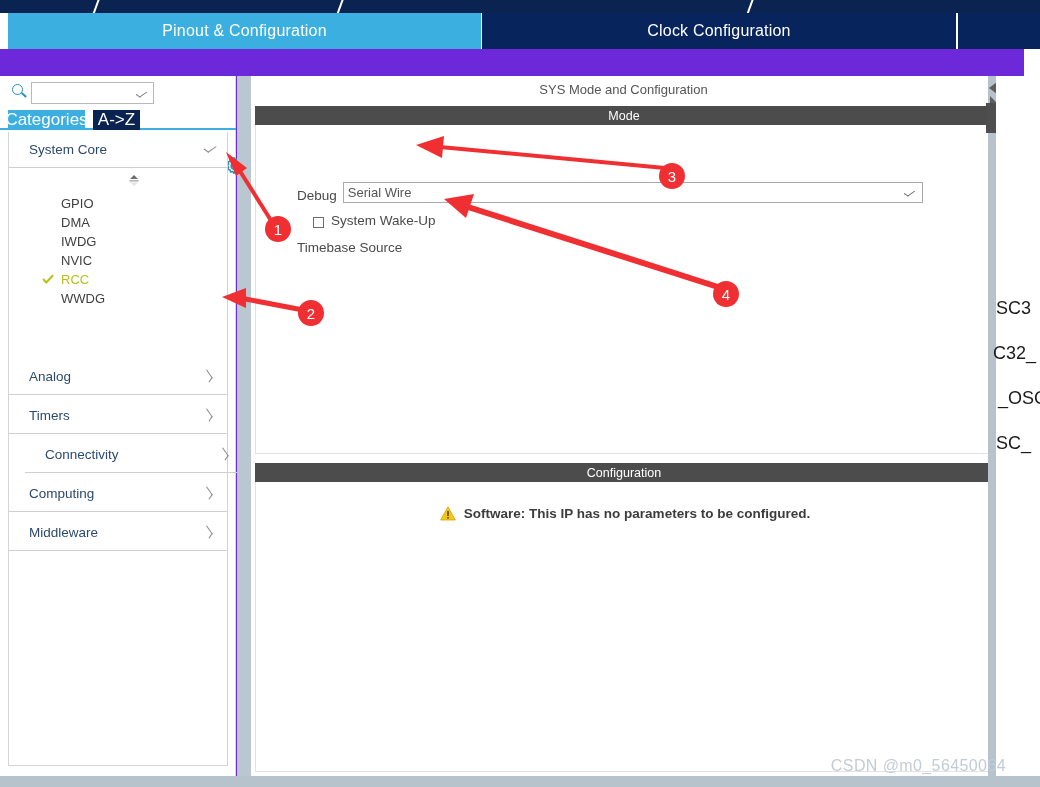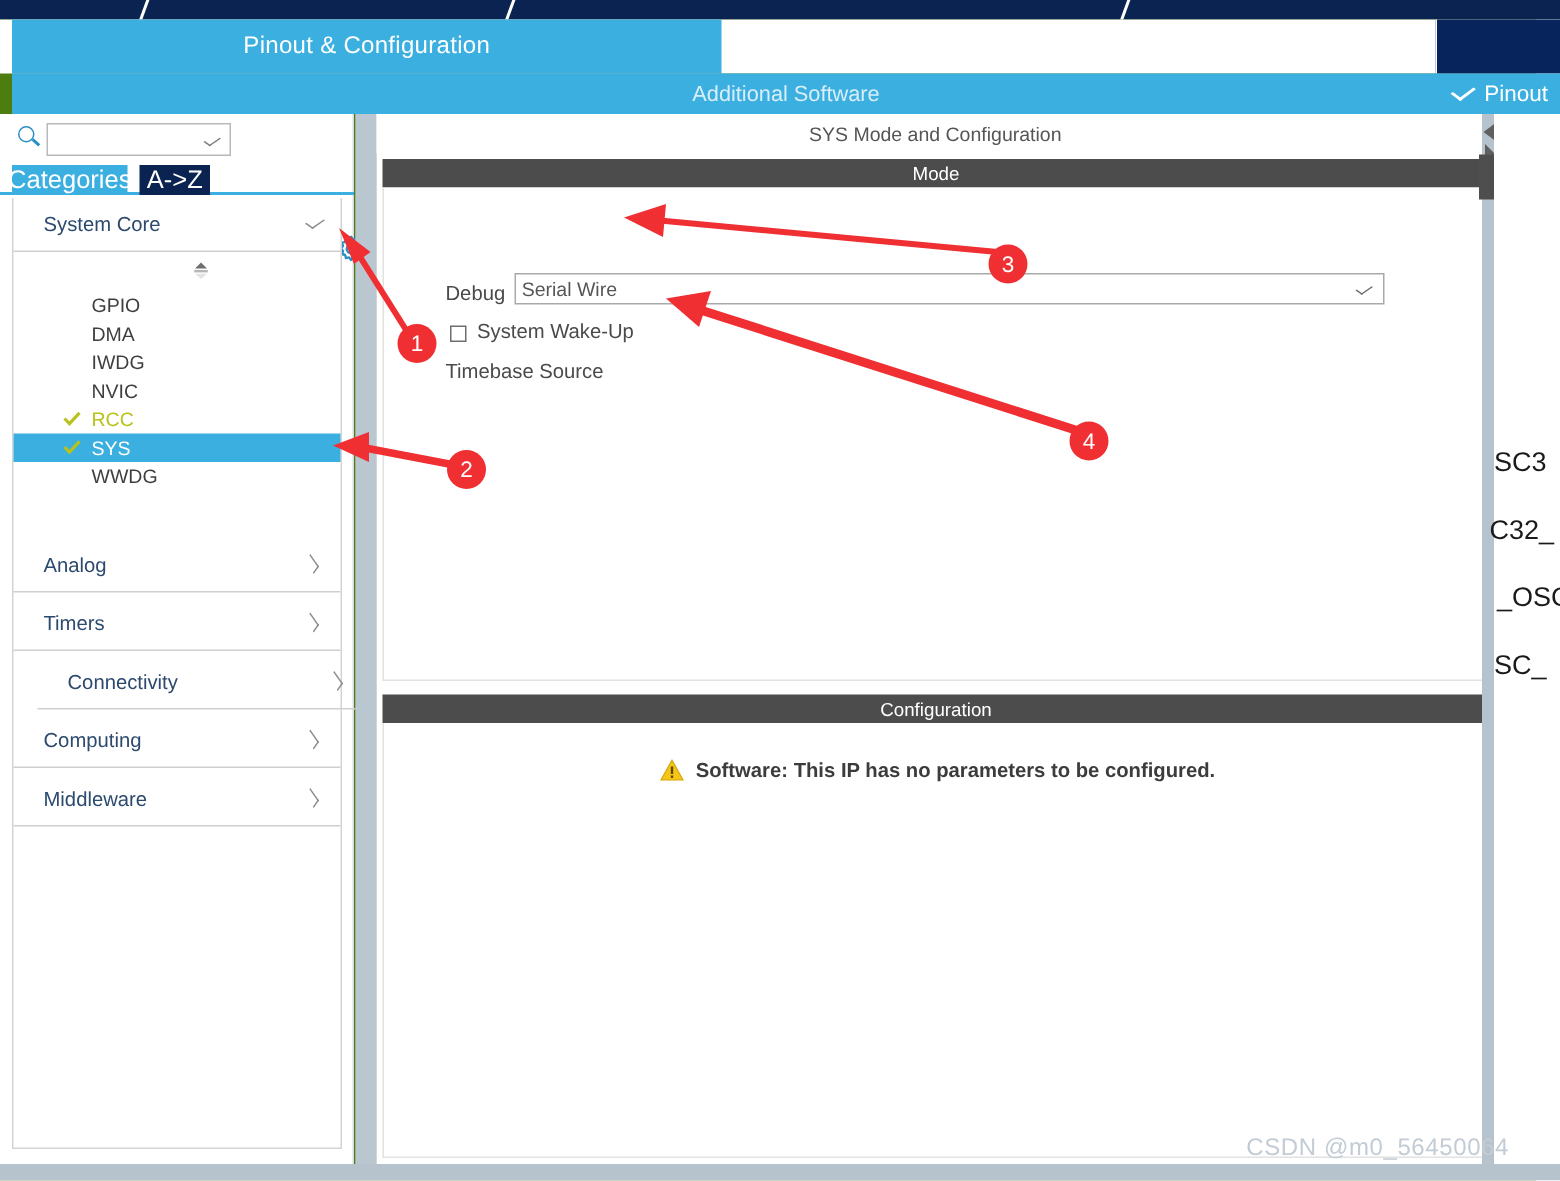--- a/index.html
+++ b/index.html
@@ -3,21 +3,21 @@
 <meta charset="utf-8">
 <style>
   * { box-sizing: border-box; margin: 0; padding: 0; }
   html, body {
     width: 1040px; height: 787px;
     font-family: "Liberation Sans", sans-serif;
     background: #ffffff;
     overflow: hidden;
   }
 
-  #root { position: relative; width: 1024px; height: 787px; background: #4d7c0f; }
+  #root { position: relative; width: 1024px; height: 787px; background: #6d28d9; }
 
   
   .menu-strip {
     position: absolute; left: 0; top: 0; width: 1040px; height: 13px;
     background: #0b2350; overflow: hidden;
   }
   .menu-sep {
     position: absolute; top: -4px; width: 2px; height: 22px;
     background: #ffffff; transform: rotate(20deg);
   }
@@ -202,21 +202,21 @@
     font-size: 13px; color: #565656; padding-left: 4px; white-space: nowrap;
   }
   .combo .arr {
     position: absolute; right: 8px; top: 7px;
     width: 9px; height: 5px;
     border-left: 1.4px solid #6d6d6d; border-bottom: 1.4px solid #6d6d6d;
     transform: rotate(-45deg) skew(10deg,10deg);
   }
   #row-debug { left: 26px; top: 57px; width: 690px; }
   #debug-combo { width: 580px; margin-left: 6px; }
-  #row-wake { left: 29px; top: 88px; }
+  #row-wake { left: 42px; top: 88px; }
   .chk {
     width: 11px; height: 11px; border: 1.4px solid #6e6e6e;
     background: #ffffff; margin-right: 7px;
   }
   #row-timebase { left: 26px; top: 115px; width: 690px; }
   #timebase-combo { width: 580px; margin-left: 6px; }
 
   .warnrow {
     position: absolute; left: 0; top: 24px; width: 738px;
     display: flex; align-items: center; justify-content: center; gap: 8px;
@@ -275,32 +275,28 @@
   <div class="menu-strip">
     <div class="menu-sep" style="left:95px"></div>
     <div class="menu-sep" style="left:339px"></div>
     <div class="menu-sep" style="left:749px"></div>
   </div>
 
   <div class="tabbar">
     <div class="tab active" id="tab-pinout">
       <span>Pinout &amp; Configuration</span>
     </div>
+    <div class="tab inactive" id="tab-clock">
+      <span>Clock Configuration</span>
+    </div>
     <div class="tab inactive sep" id="tab-extra">
       <span></span>
     </div>
   </div>
 
-  <div class="subbar">
-    <div class="addsw">Additional Software</div>
-    <div class="pinout-menu">
-      <span class="chev-down"></span>
-      <span>Pinout</span>
-    </div>
-  </div>
 
   <div id="left-panel">
 
     <div class="searchrow">
       <div class="magnifier">
         <div class="lens"></div>
           <div class="handle"></div>
       </div>
       <div class="search-combo">
         <input type="text" value="" placeholder="" style="">
@@ -353,26 +349,20 @@
           <span>NVIC</span>
         </div>
 
         <div class="ip-item enabled">
           <svg class="tick" viewBox="0 0 12 10">
             <polyline points="1,5 4.3,8.4 11,1.3" fill="none" stroke="#b8c21b" stroke-width="2.1"></polyline>
           </svg>
           <span>RCC</span>
         </div>
 
-        <div class="ip-item selected">
-          <svg class="tick" viewBox="0 0 12 10">
-            <polyline points="1,5 4.3,8.4 11,1.3" fill="none" stroke="#b8c21b" stroke-width="2.1"></polyline>
-          </svg>
-          <span>SYS</span>
-        </div>
 
         <div class="ip-item">
           <span>WWDG</span>
         </div>
       </div>
 
       <div class="cat-header" style="position:absolute;left:0;top:227px;width:218px;">
         <span>Analog</span>
         <span class="chev right"></span>
       </div>

